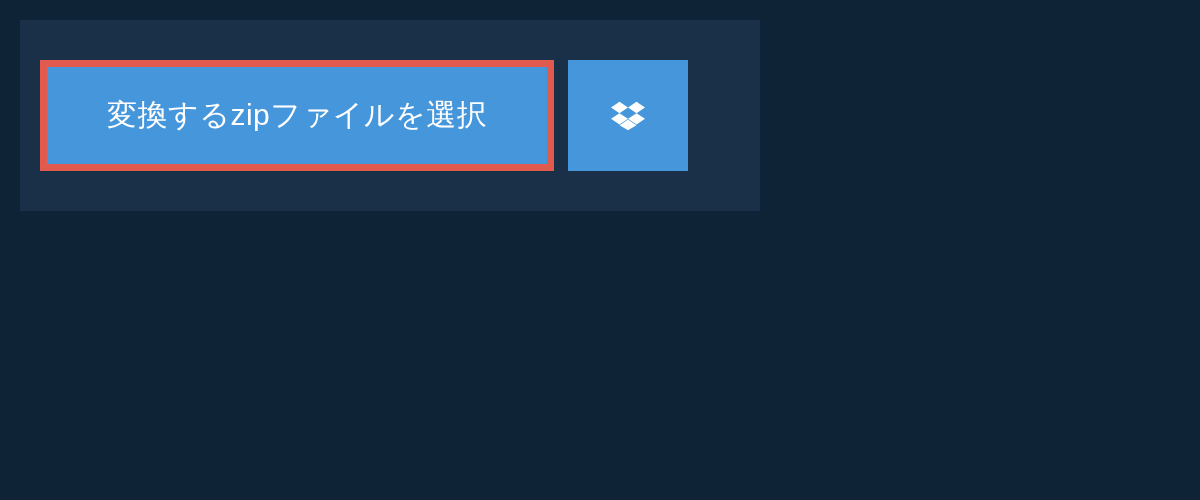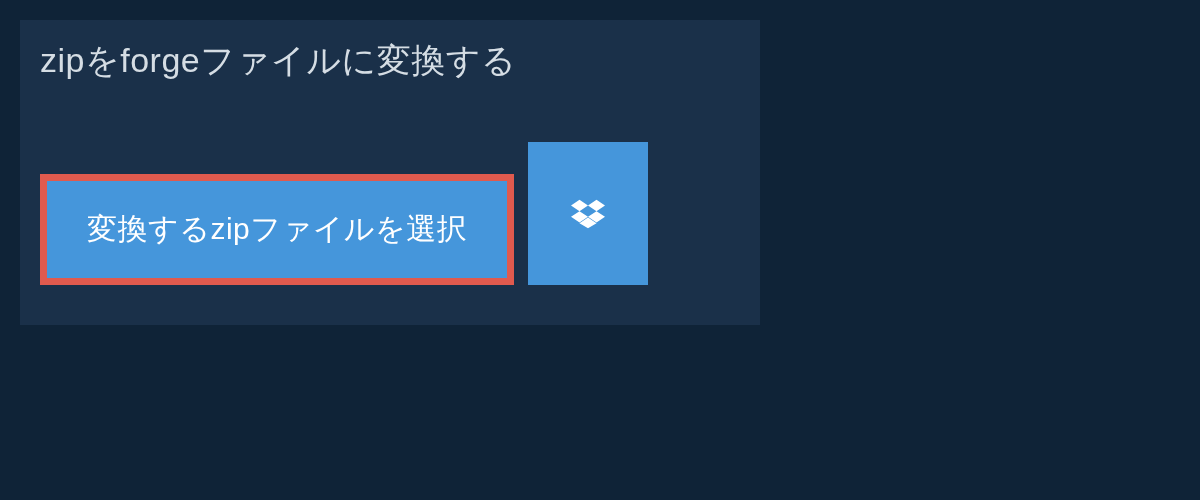--- a/index.html
+++ b/index.html
@@ -36,49 +36,45 @@
       gap: 14px;
       padding: 40px 20px 0 20px;
       align-items: stretch;
     }
     .select-button {
       background-color: #4596db;
       border: 7px solid #e05a4e;
       color: #ffffff;
       font-size: 30px;
       font-weight: 400;
-      padding: 28px 40px;
+      padding: 28px 60px;
       cursor: pointer;
       letter-spacing: 0.5px;
       display: flex;
       align-items: center;
       justify-content: center;
-      margin-top: 32px;
     }
     .dropbox-button {
       background-color: #4596db;
       width: 120px;
       display: flex;
       align-items: center;
       justify-content: center;
       cursor: pointer;
     }
     .dropbox-button svg {
       width: 34px;
       height: 34px;
       fill: #ffffff;
     }
   </style>
 </head>
 <body>
 
 <div class="panel">
-  <div class="heading-wrap">
-    <h1 class="heading">zipをforgeファイルに変換する</h1>
-  </div>
   <div class="button-row">
     <div class="select-button">
       <span>変換するzipファイルを選択</span>
     </div>
     <div class="dropbox-button">
       <svg viewBox="0 0 24 24">
         <path d="M6 2L0 6l6 4-6 4 6 4 6-4 6 4 6-4-6-4 6-4-6-4-6 4-6-4zm6 4l6 4-6 4-6-4 6-4zm-6 12.5l6 3.5 6-3.5-6-4-6 4z"></path>
       </svg>
     </div>
   </div>

